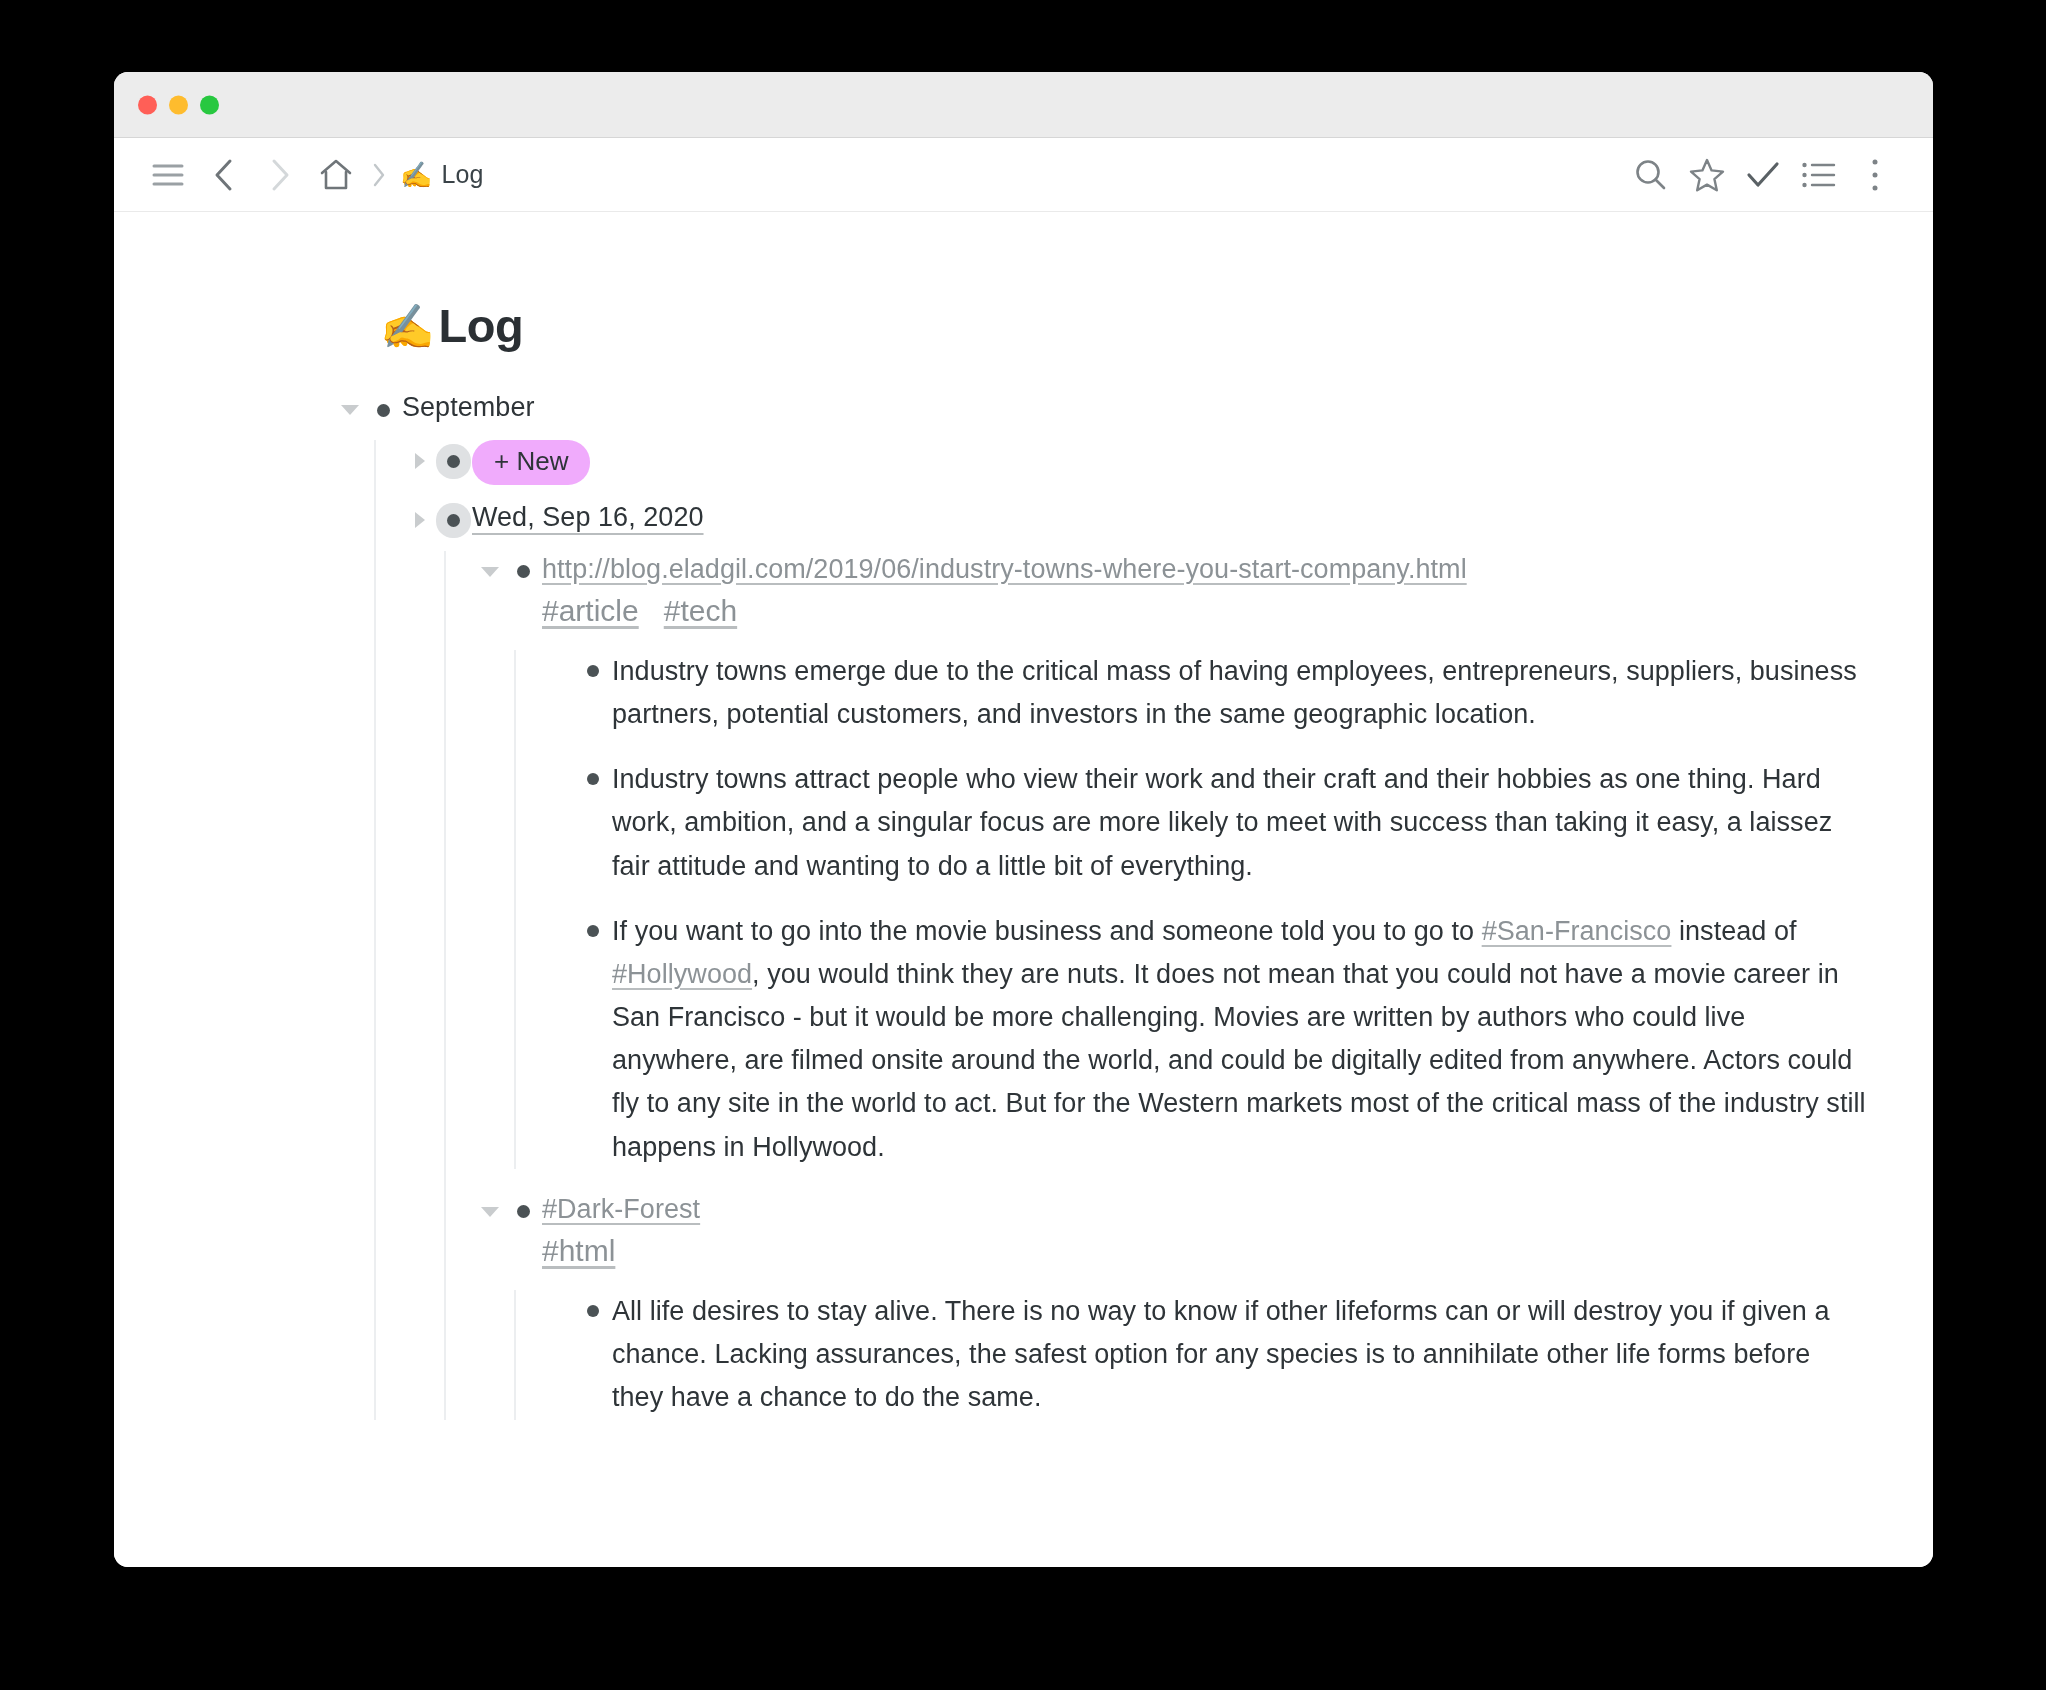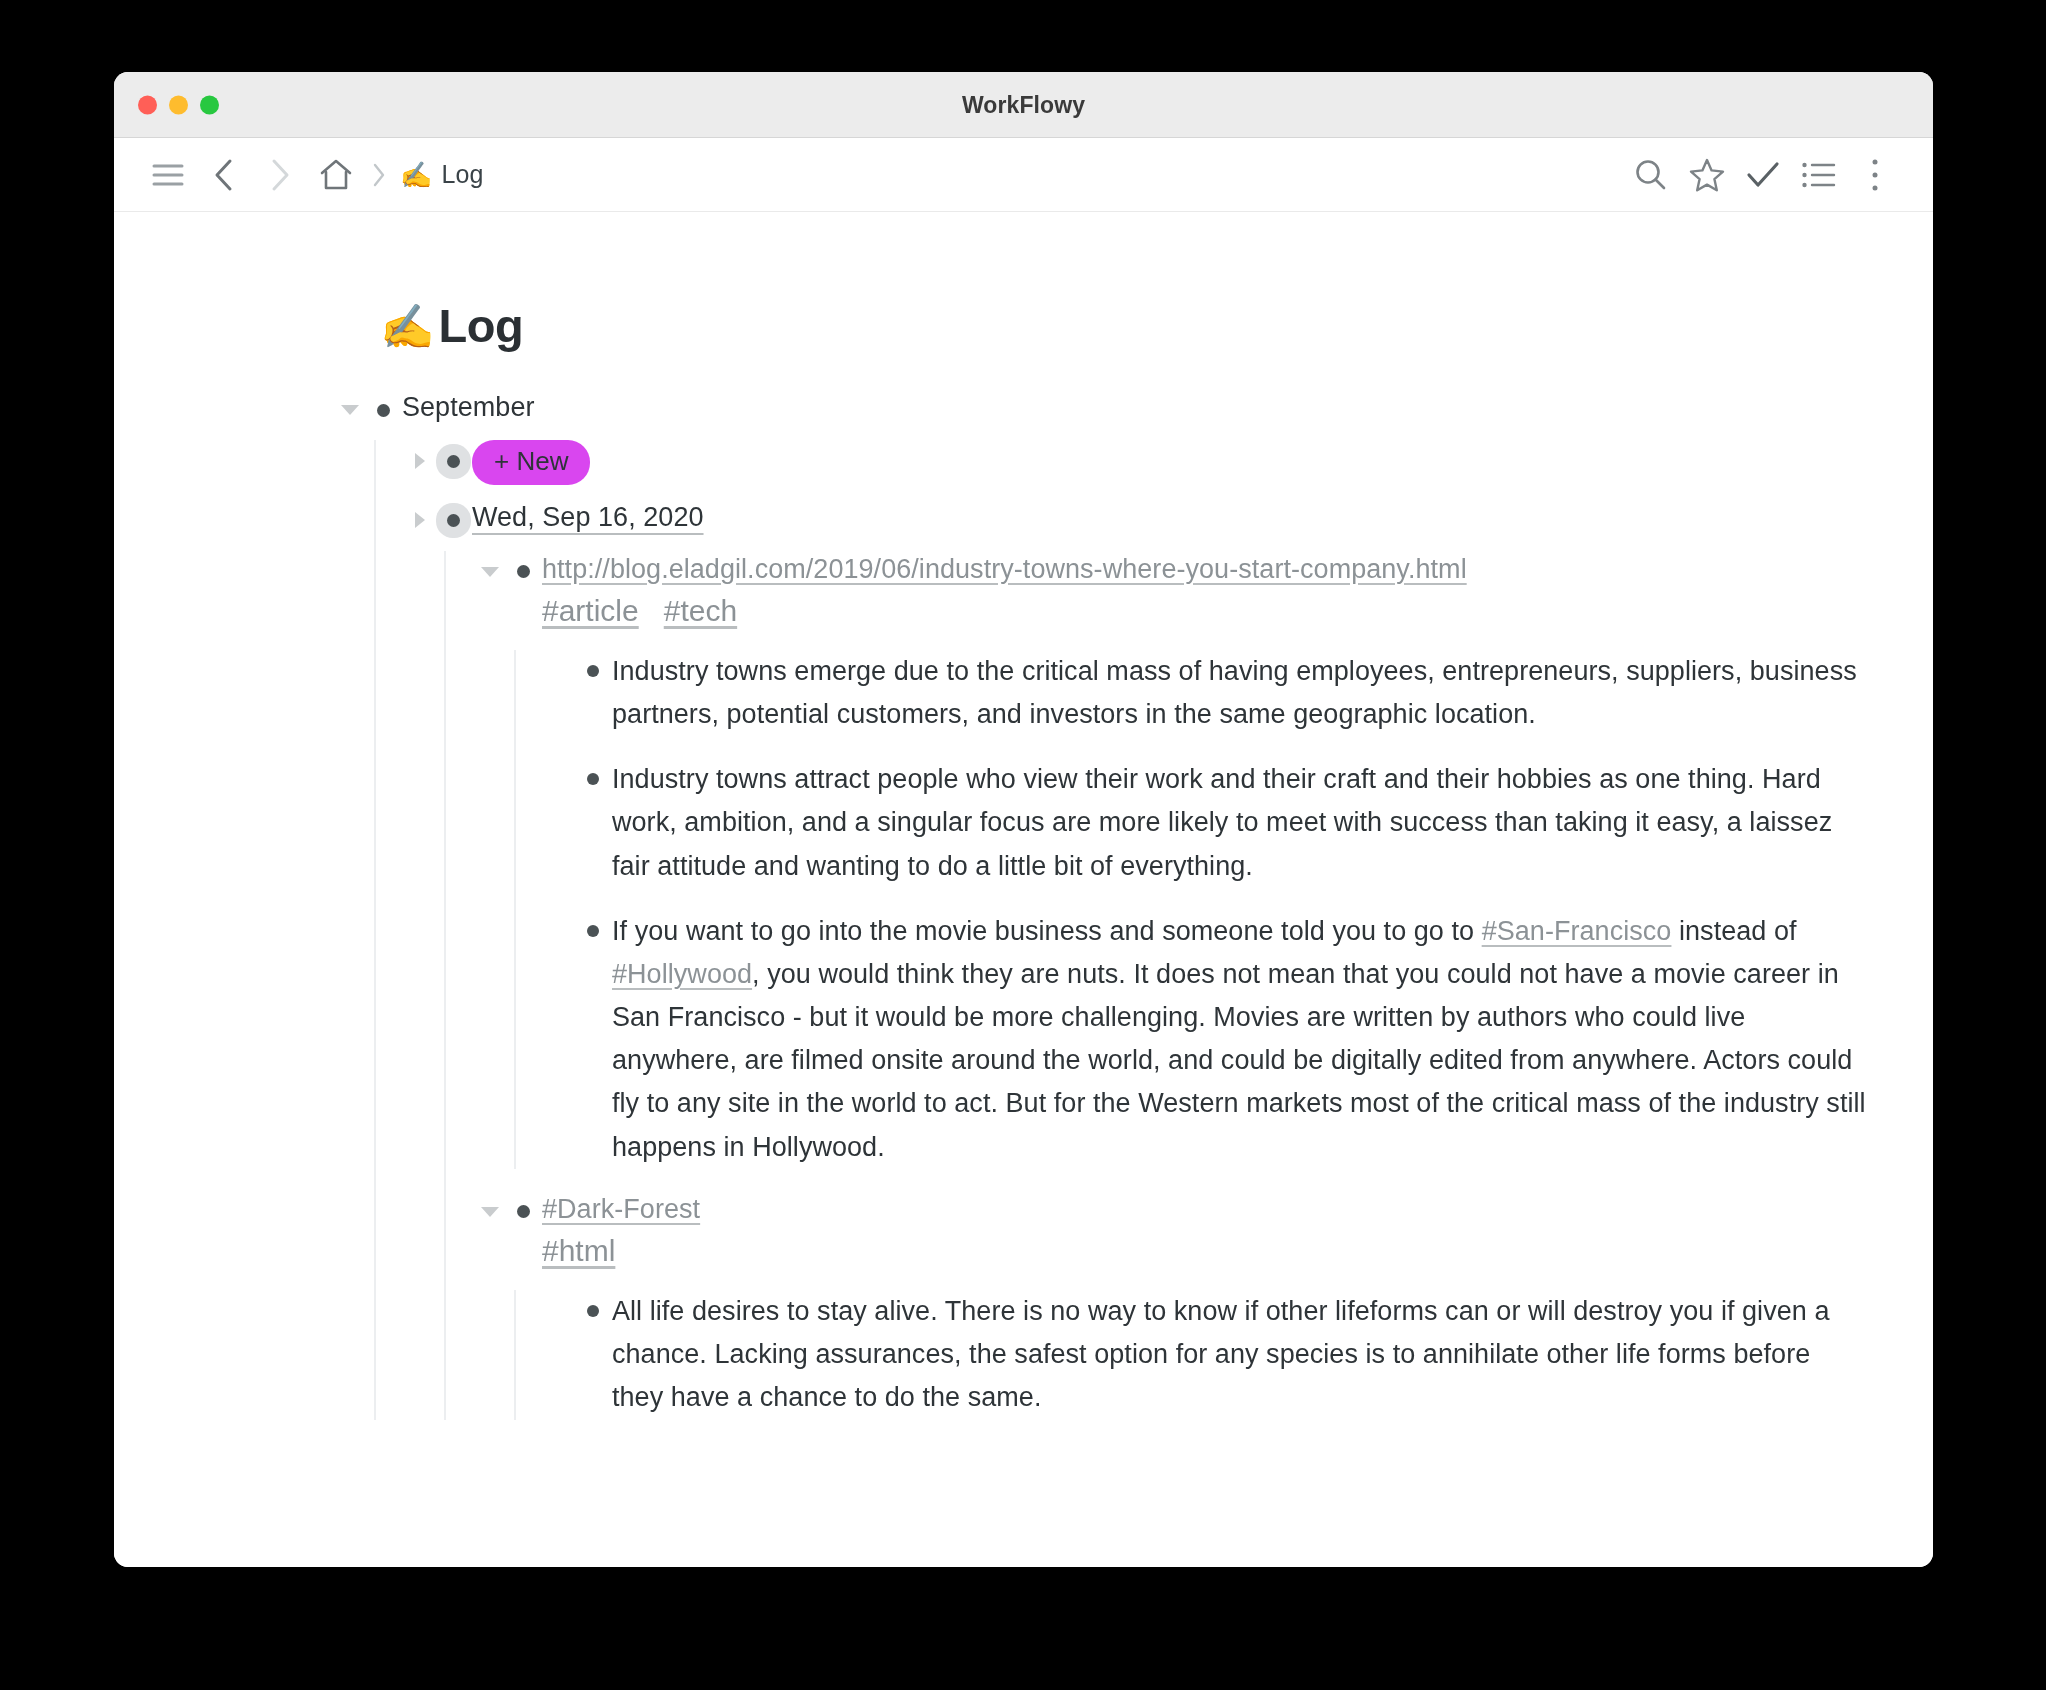--- a/index.html
+++ b/index.html
@@ -210,21 +210,21 @@
   .note {
     font-size: 30px;
     line-height: 1.4;
     color: #8c9296;
     margin-top: 2px;
     cursor: text;
   }
 
   .pill {
     display: inline-block;
-    background: #d946ef;
+    background: #f0abfc;
     border-radius: 22px;
     padding: 6px 22px 8px 22px;
     font-size: 26px;
     color: #2e3438;
     cursor: pointer;
   }
 
   
   .children {
     position: relative;
@@ -247,21 +247,20 @@
 <body>
 
 <div class="window">
 
   <div class="titlebar">
     <div class="traffic">
       <span class="dot red"></span>
       <span class="dot yellow"></span>
       <span class="dot green"></span>
     </div>
-    <div class="win-title">WorkFlowy</div>
   </div>
 
   <div class="toolbar">
     <div class="tb-left">
 
       <div class="tb-btn">
         <svg width="34" height="26" viewBox="0 0 34 26">
           <g stroke="#9aa0a4" stroke-width="3" stroke-linecap="round">
             <line x1="3" y1="4" x2="31" y2="4"></line>
             <line x1="3" y1="13" x2="31" y2="13"></line>

